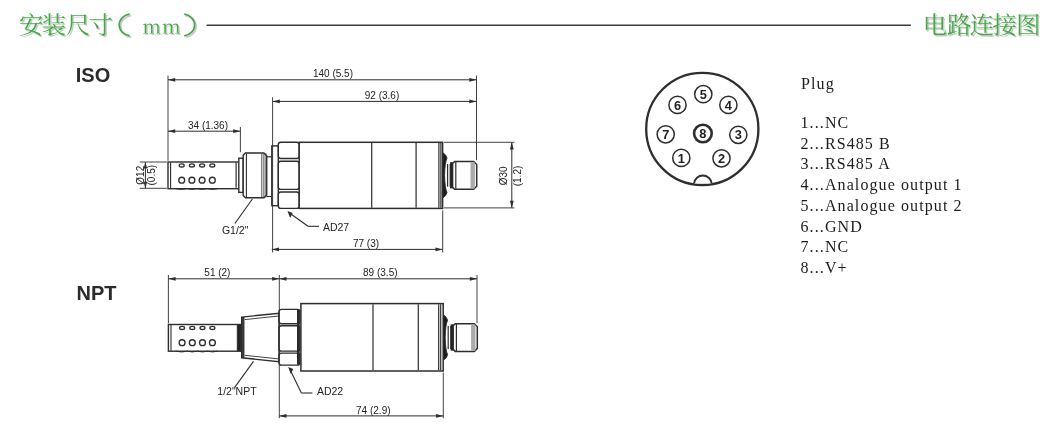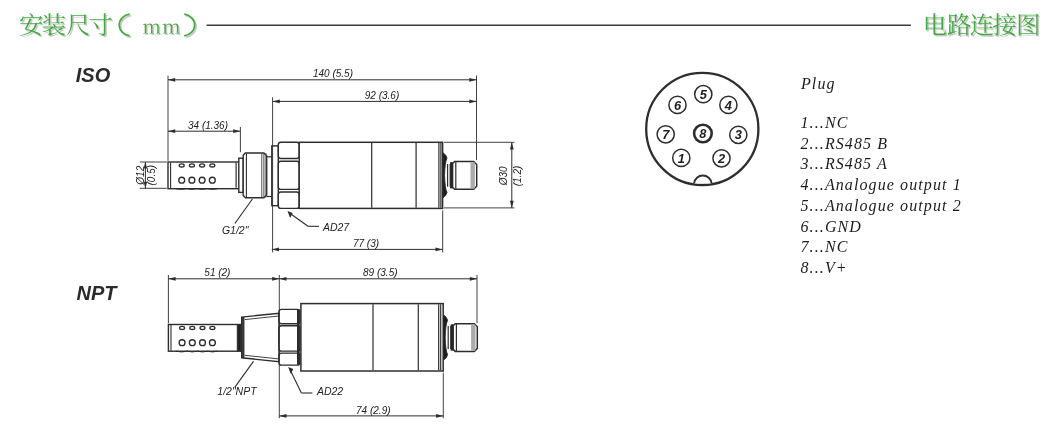--- a/index.html
+++ b/index.html
@@ -1,15 +1,15 @@
 <!DOCTYPE html>
 <html><head><meta charset="utf-8">
 <style>
 html,body{margin:0;padding:0;background:#fff;}
-#c{position:relative;width:1061px;height:441px;overflow:hidden;font-style:italic;}
+#c{position:relative;width:1061px;height:441px;overflow:hidden;}
 </style></head>
 <body>
 <div id="c">
 <svg width="1061" height="441" viewBox="0 0 1061 441">
 <path transform="translate(20.4,35.3)" d="M20.5 -16.7L21.5 -17.8L23.5 -15.9Q23.4 -15.8 23.1 -15.7Q22.9 -15.7 22.5 -15.7Q22.2 -15.2 21.7 -14.7Q21.2 -14.2 20.6 -13.7Q20.0 -13.2 19.5 -12.9L19.2 -13.1Q19.5 -13.6 19.8 -14.2Q20.1 -14.9 20.3 -15.5Q20.6 -16.2 20.7 -16.7ZM4.2 -18.0Q4.6 -16.6 4.5 -15.6Q4.4 -14.6 4.0 -13.9Q3.6 -13.2 3.1 -12.9Q2.8 -12.6 2.4 -12.6Q2.1 -12.5 1.8 -12.6Q1.4 -12.7 1.3 -13.0Q1.1 -13.5 1.3 -13.8Q1.5 -14.2 2.0 -14.4Q2.4 -14.7 2.9 -15.2Q3.3 -15.8 3.6 -16.5Q3.8 -17.2 3.8 -18.0ZM21.2 -16.7L21.2 -16.0L3.9 -16.0L3.9 -16.7ZM10.5 -20.7Q11.8 -20.3 12.5 -19.9Q13.3 -19.4 13.6 -18.9Q13.9 -18.3 13.9 -17.9Q14.0 -17.4 13.7 -17.1Q13.5 -16.8 13.1 -16.8Q12.7 -16.7 12.3 -17.0Q12.2 -17.6 11.9 -18.3Q11.6 -18.9 11.2 -19.5Q10.7 -20.1 10.3 -20.5ZM6.3 -5.1Q9.8 -4.4 12.4 -3.7Q14.9 -3.0 16.7 -2.3Q18.5 -1.6 19.6 -1.0Q20.6 -0.4 21.2 0.1Q21.7 0.6 21.8 1.0Q21.9 1.4 21.7 1.6Q21.4 1.8 21.0 1.8Q20.6 1.8 20.2 1.6Q18.7 0.5 16.6 -0.6Q14.4 -1.6 11.6 -2.7Q8.8 -3.7 5.6 -4.6ZM5.6 -4.6Q6.0 -5.4 6.6 -6.5Q7.2 -7.5 7.8 -8.8Q8.4 -10.0 8.9 -11.2Q9.5 -12.5 9.9 -13.6Q10.4 -14.6 10.6 -15.4L13.2 -14.6Q13.1 -14.4 12.8 -14.3Q12.5 -14.1 11.8 -14.2L12.3 -14.5Q11.9 -13.7 11.3 -12.4Q10.7 -11.1 10.0 -9.7Q9.3 -8.3 8.6 -6.9Q7.8 -5.6 7.1 -4.5ZM18.1 -10.3Q17.5 -8.0 16.6 -6.3Q15.6 -4.5 14.3 -3.2Q13.0 -1.8 11.2 -0.8Q9.4 0.1 6.9 0.8Q4.4 1.5 1.2 1.9L1.1 1.5Q4.5 0.8 7.1 -0.2Q9.7 -1.2 11.5 -2.6Q13.3 -4.0 14.5 -6.0Q15.6 -8.0 16.3 -10.6L18.1 -10.6ZM21.2 -12.2Q21.2 -12.2 21.4 -12.0Q21.6 -11.9 22.0 -11.6Q22.3 -11.3 22.7 -11.0Q23.1 -10.7 23.4 -10.4Q23.3 -10.0 22.7 -10.0L1.4 -10.0L1.2 -10.7L20.0 -10.7Z" fill="#c9c9c9"></path>
       <path transform="translate(43.0,35.3)" d="M9.2 -5.2L9.2 -3.6L7.7 -3.6L7.7 -4.6ZM11.0 -9.7Q12.1 -9.6 12.7 -9.4Q13.3 -9.1 13.6 -8.7Q13.9 -8.4 13.9 -8.0Q13.9 -7.7 13.7 -7.4Q13.5 -7.2 13.2 -7.1Q12.9 -7.1 12.5 -7.3Q12.3 -7.9 11.8 -8.5Q11.3 -9.2 10.8 -9.5ZM7.3 0.1Q8.0 0.0 9.2 -0.2Q10.4 -0.4 12.0 -0.6Q13.6 -0.9 15.3 -1.2L15.4 -0.8Q14.1 -0.4 12.0 0.3Q9.9 1.0 7.6 1.7ZM8.9 -4.5L9.2 -4.3L9.2 0.1L7.5 0.8L8.0 0.1Q8.2 0.6 8.2 1.0Q8.2 1.4 8.0 1.6Q7.8 1.9 7.6 2.0L6.5 0.4Q7.3 -0.0 7.5 -0.2Q7.7 -0.4 7.7 -0.7L7.7 -4.5ZM21.5 -4.9Q21.3 -4.7 21.1 -4.7Q20.9 -4.7 20.6 -4.8Q20.0 -4.4 19.1 -4.0Q18.3 -3.6 17.3 -3.3Q16.4 -2.9 15.5 -2.7L15.2 -3.0Q15.9 -3.4 16.7 -4.0Q17.5 -4.6 18.3 -5.2Q19.0 -5.8 19.5 -6.3ZM12.8 -7.2Q13.4 -5.7 14.6 -4.5Q15.7 -3.3 17.1 -2.4Q18.5 -1.4 20.2 -0.8Q21.8 -0.1 23.6 0.3L23.6 0.5Q23.1 0.6 22.7 1.0Q22.4 1.3 22.2 1.9Q19.9 1.1 18.0 -0.1Q16.0 -1.3 14.6 -3.0Q13.2 -4.7 12.4 -6.9ZM12.8 -6.8Q11.5 -5.5 9.7 -4.5Q7.9 -3.5 5.8 -2.8Q3.6 -2.0 1.2 -1.5L1.0 -2.0Q4.0 -2.8 6.6 -4.2Q9.2 -5.5 10.8 -7.2L12.8 -7.2ZM21.3 -8.6Q21.3 -8.6 21.6 -8.4Q21.8 -8.3 22.1 -8.0Q22.4 -7.7 22.8 -7.4Q23.1 -7.1 23.4 -6.8Q23.3 -6.4 22.8 -6.4L1.3 -6.4L1.1 -7.2L20.2 -7.2ZM2.4 -19.1Q3.5 -18.7 4.2 -18.2Q4.9 -17.7 5.2 -17.2Q5.5 -16.7 5.5 -16.2Q5.5 -15.8 5.3 -15.5Q5.0 -15.2 4.7 -15.2Q4.3 -15.2 4.0 -15.5Q3.9 -16.1 3.6 -16.7Q3.3 -17.3 2.9 -17.9Q2.5 -18.5 2.1 -18.9ZM9.4 -20.2Q9.4 -20.0 9.2 -19.8Q9.0 -19.6 8.5 -19.6L8.5 -9.0Q8.5 -8.9 8.4 -8.7Q8.2 -8.6 7.9 -8.5Q7.6 -8.4 7.3 -8.4L7.0 -8.4L7.0 -20.5ZM1.2 -11.9Q1.8 -12.1 2.8 -12.6Q3.9 -13.0 5.2 -13.7Q6.5 -14.3 7.8 -15.0L8.0 -14.6Q7.1 -14.0 5.9 -13.0Q4.6 -12.0 3.0 -10.8Q2.9 -10.4 2.6 -10.2ZM20.4 -12.6Q20.4 -12.6 20.6 -12.4Q20.8 -12.3 21.2 -12.0Q21.5 -11.8 21.8 -11.5Q22.2 -11.2 22.4 -10.9Q22.3 -10.5 21.8 -10.5L10.1 -10.5L9.9 -11.2L19.3 -11.2ZM21.4 -17.8Q21.4 -17.8 21.6 -17.6Q21.8 -17.4 22.1 -17.2Q22.4 -16.9 22.8 -16.6Q23.1 -16.3 23.4 -16.1Q23.3 -15.7 22.8 -15.7L9.6 -15.7L9.4 -16.4L20.2 -16.4ZM17.5 -20.3Q17.5 -20.0 17.3 -19.8Q17.0 -19.7 16.6 -19.6L16.6 -10.9L15.0 -10.9L15.0 -20.5Z" fill="#c9c9c9"></path>
       <path transform="translate(67.2,35.3)" d="M18.0 -18.6L18.9 -19.6L20.9 -18.1Q20.8 -17.9 20.5 -17.8Q20.3 -17.7 19.9 -17.6L19.9 -9.8Q19.9 -9.7 19.7 -9.6Q19.4 -9.5 19.1 -9.4Q18.8 -9.3 18.5 -9.3L18.3 -9.3L18.3 -18.6ZM12.1 -11.4Q12.4 -9.8 13.1 -8.2Q13.8 -6.6 15.1 -5.1Q16.4 -3.6 18.4 -2.2Q20.4 -0.9 23.3 0.2L23.3 0.5Q22.6 0.6 22.2 0.8Q21.8 1.1 21.6 1.8Q18.9 0.5 17.1 -1.0Q15.3 -2.6 14.2 -4.3Q13.1 -6.1 12.5 -7.9Q12.0 -9.6 11.7 -11.3ZM19.2 -18.6L19.2 -17.9L5.7 -17.9L5.7 -18.6ZM19.0 -11.5L19.0 -10.7L5.7 -10.7L5.7 -11.5ZM5.0 -18.9L5.0 -19.5L6.9 -18.6L6.6 -18.6L6.6 -12.9Q6.6 -11.5 6.5 -9.9Q6.4 -8.4 6.1 -6.9Q5.8 -5.3 5.2 -3.8Q4.6 -2.2 3.7 -0.8Q2.7 0.6 1.2 1.8L0.9 1.6Q2.2 -0.0 3.0 -1.8Q3.8 -3.5 4.3 -5.3Q4.7 -7.2 4.9 -9.1Q5.0 -11.0 5.0 -12.9L5.0 -18.6Z" fill="#c9c9c9"></path>
       <path transform="translate(89.80000000000001,35.3)" d="M5.1 -11.7Q6.7 -10.9 7.8 -10.0Q8.8 -9.1 9.4 -8.3Q9.9 -7.5 10.0 -6.8Q10.1 -6.1 9.9 -5.6Q9.7 -5.2 9.3 -5.1Q8.8 -5.0 8.3 -5.4Q8.2 -6.4 7.6 -7.5Q7.1 -8.6 6.3 -9.7Q5.5 -10.7 4.8 -11.5ZM1.0 -14.8L19.8 -14.8L21.1 -16.4Q21.1 -16.4 21.4 -16.3Q21.6 -16.1 22.0 -15.8Q22.3 -15.4 22.8 -15.1Q23.2 -14.8 23.5 -14.4Q23.4 -14.0 22.9 -14.0L1.3 -14.0ZM15.4 -20.5L17.9 -20.3Q17.9 -20.0 17.6 -19.8Q17.4 -19.6 17.0 -19.6L17.0 -0.6Q17.0 -0.1 16.9 0.3Q16.8 0.8 16.5 1.1Q16.2 1.4 15.6 1.6Q15.0 1.8 14.0 1.9Q13.9 1.5 13.7 1.2Q13.6 0.9 13.2 0.7Q12.8 0.5 12.2 0.4Q11.5 0.2 10.4 0.1L10.4 -0.3Q10.4 -0.3 10.8 -0.3Q11.1 -0.3 11.7 -0.2Q12.2 -0.2 12.8 -0.2Q13.4 -0.1 13.9 -0.1Q14.4 -0.1 14.6 -0.1Q15.1 -0.1 15.2 -0.2Q15.4 -0.4 15.4 -0.7Z" fill="#c9c9c9"></path>
       <path transform="translate(19.0,33.8)" d="M20.5 -16.7L21.5 -17.8L23.5 -15.9Q23.4 -15.8 23.1 -15.7Q22.9 -15.7 22.5 -15.7Q22.2 -15.2 21.7 -14.7Q21.2 -14.2 20.6 -13.7Q20.0 -13.2 19.5 -12.9L19.2 -13.1Q19.5 -13.6 19.8 -14.2Q20.1 -14.9 20.3 -15.5Q20.6 -16.2 20.7 -16.7ZM4.2 -18.0Q4.6 -16.6 4.5 -15.6Q4.4 -14.6 4.0 -13.9Q3.6 -13.2 3.1 -12.9Q2.8 -12.6 2.4 -12.6Q2.1 -12.5 1.8 -12.6Q1.4 -12.7 1.3 -13.0Q1.1 -13.5 1.3 -13.8Q1.5 -14.2 2.0 -14.4Q2.4 -14.7 2.9 -15.2Q3.3 -15.8 3.6 -16.5Q3.8 -17.2 3.8 -18.0ZM21.2 -16.7L21.2 -16.0L3.9 -16.0L3.9 -16.7ZM10.5 -20.7Q11.8 -20.3 12.5 -19.9Q13.3 -19.4 13.6 -18.9Q13.9 -18.3 13.9 -17.9Q14.0 -17.4 13.7 -17.1Q13.5 -16.8 13.1 -16.8Q12.7 -16.7 12.3 -17.0Q12.2 -17.6 11.9 -18.3Q11.6 -18.9 11.2 -19.5Q10.7 -20.1 10.3 -20.5ZM6.3 -5.1Q9.8 -4.4 12.4 -3.7Q14.9 -3.0 16.7 -2.3Q18.5 -1.6 19.6 -1.0Q20.6 -0.4 21.2 0.1Q21.7 0.6 21.8 1.0Q21.9 1.4 21.7 1.6Q21.4 1.8 21.0 1.8Q20.6 1.8 20.2 1.6Q18.7 0.5 16.6 -0.6Q14.4 -1.6 11.6 -2.7Q8.8 -3.7 5.6 -4.6ZM5.6 -4.6Q6.0 -5.4 6.6 -6.5Q7.2 -7.5 7.8 -8.8Q8.4 -10.0 8.9 -11.2Q9.5 -12.5 9.9 -13.6Q10.4 -14.6 10.6 -15.4L13.2 -14.6Q13.1 -14.4 12.8 -14.3Q12.5 -14.1 11.8 -14.2L12.3 -14.5Q11.9 -13.7 11.3 -12.4Q10.7 -11.1 10.0 -9.7Q9.3 -8.3 8.6 -6.9Q7.8 -5.6 7.1 -4.5ZM18.1 -10.3Q17.5 -8.0 16.6 -6.3Q15.6 -4.5 14.3 -3.2Q13.0 -1.8 11.2 -0.8Q9.4 0.1 6.9 0.8Q4.4 1.5 1.2 1.9L1.1 1.5Q4.5 0.8 7.1 -0.2Q9.7 -1.2 11.5 -2.6Q13.3 -4.0 14.5 -6.0Q15.6 -8.0 16.3 -10.6L18.1 -10.6ZM21.2 -12.2Q21.2 -12.2 21.4 -12.0Q21.6 -11.9 22.0 -11.6Q22.3 -11.3 22.7 -11.0Q23.1 -10.7 23.4 -10.4Q23.3 -10.0 22.7 -10.0L1.4 -10.0L1.2 -10.7L20.0 -10.7Z" fill="#43a943"></path>
       <path transform="translate(41.6,33.8)" d="M9.2 -5.2L9.2 -3.6L7.7 -3.6L7.7 -4.6ZM11.0 -9.7Q12.1 -9.6 12.7 -9.4Q13.3 -9.1 13.6 -8.7Q13.9 -8.4 13.9 -8.0Q13.9 -7.7 13.7 -7.4Q13.5 -7.2 13.2 -7.1Q12.9 -7.1 12.5 -7.3Q12.3 -7.9 11.8 -8.5Q11.3 -9.2 10.8 -9.5ZM7.3 0.1Q8.0 0.0 9.2 -0.2Q10.4 -0.4 12.0 -0.6Q13.6 -0.9 15.3 -1.2L15.4 -0.8Q14.1 -0.4 12.0 0.3Q9.9 1.0 7.6 1.7ZM8.9 -4.5L9.2 -4.3L9.2 0.1L7.5 0.8L8.0 0.1Q8.2 0.6 8.2 1.0Q8.2 1.4 8.0 1.6Q7.8 1.9 7.6 2.0L6.5 0.4Q7.3 -0.0 7.5 -0.2Q7.7 -0.4 7.7 -0.7L7.7 -4.5ZM21.5 -4.9Q21.3 -4.7 21.1 -4.7Q20.9 -4.7 20.6 -4.8Q20.0 -4.4 19.1 -4.0Q18.3 -3.6 17.3 -3.3Q16.4 -2.9 15.5 -2.7L15.2 -3.0Q15.9 -3.4 16.7 -4.0Q17.5 -4.6 18.3 -5.2Q19.0 -5.8 19.5 -6.3ZM12.8 -7.2Q13.4 -5.7 14.6 -4.5Q15.7 -3.3 17.1 -2.4Q18.5 -1.4 20.2 -0.8Q21.8 -0.1 23.6 0.3L23.6 0.5Q23.1 0.6 22.7 1.0Q22.4 1.3 22.2 1.9Q19.9 1.1 18.0 -0.1Q16.0 -1.3 14.6 -3.0Q13.2 -4.7 12.4 -6.9ZM12.8 -6.8Q11.5 -5.5 9.7 -4.5Q7.9 -3.5 5.8 -2.8Q3.6 -2.0 1.2 -1.5L1.0 -2.0Q4.0 -2.8 6.6 -4.2Q9.2 -5.5 10.8 -7.2L12.8 -7.2ZM21.3 -8.6Q21.3 -8.6 21.6 -8.4Q21.8 -8.3 22.1 -8.0Q22.4 -7.7 22.8 -7.4Q23.1 -7.1 23.4 -6.8Q23.3 -6.4 22.8 -6.4L1.3 -6.4L1.1 -7.2L20.2 -7.2ZM2.4 -19.1Q3.5 -18.7 4.2 -18.2Q4.9 -17.7 5.2 -17.2Q5.5 -16.7 5.5 -16.2Q5.5 -15.8 5.3 -15.5Q5.0 -15.2 4.7 -15.2Q4.3 -15.2 4.0 -15.5Q3.9 -16.1 3.6 -16.7Q3.3 -17.3 2.9 -17.9Q2.5 -18.5 2.1 -18.9ZM9.4 -20.2Q9.4 -20.0 9.2 -19.8Q9.0 -19.6 8.5 -19.6L8.5 -9.0Q8.5 -8.9 8.4 -8.7Q8.2 -8.6 7.9 -8.5Q7.6 -8.4 7.3 -8.4L7.0 -8.4L7.0 -20.5ZM1.2 -11.9Q1.8 -12.1 2.8 -12.6Q3.9 -13.0 5.2 -13.7Q6.5 -14.3 7.8 -15.0L8.0 -14.6Q7.1 -14.0 5.9 -13.0Q4.6 -12.0 3.0 -10.8Q2.9 -10.4 2.6 -10.2ZM20.4 -12.6Q20.4 -12.6 20.6 -12.4Q20.8 -12.3 21.2 -12.0Q21.5 -11.8 21.8 -11.5Q22.2 -11.2 22.4 -10.9Q22.3 -10.5 21.8 -10.5L10.1 -10.5L9.9 -11.2L19.3 -11.2ZM21.4 -17.8Q21.4 -17.8 21.6 -17.6Q21.8 -17.4 22.1 -17.2Q22.4 -16.9 22.8 -16.6Q23.1 -16.3 23.4 -16.1Q23.3 -15.7 22.8 -15.7L9.6 -15.7L9.4 -16.4L20.2 -16.4ZM17.5 -20.3Q17.5 -20.0 17.3 -19.8Q17.0 -19.7 16.6 -19.6L16.6 -10.9L15.0 -10.9L15.0 -20.5Z" fill="#43a943"></path>

